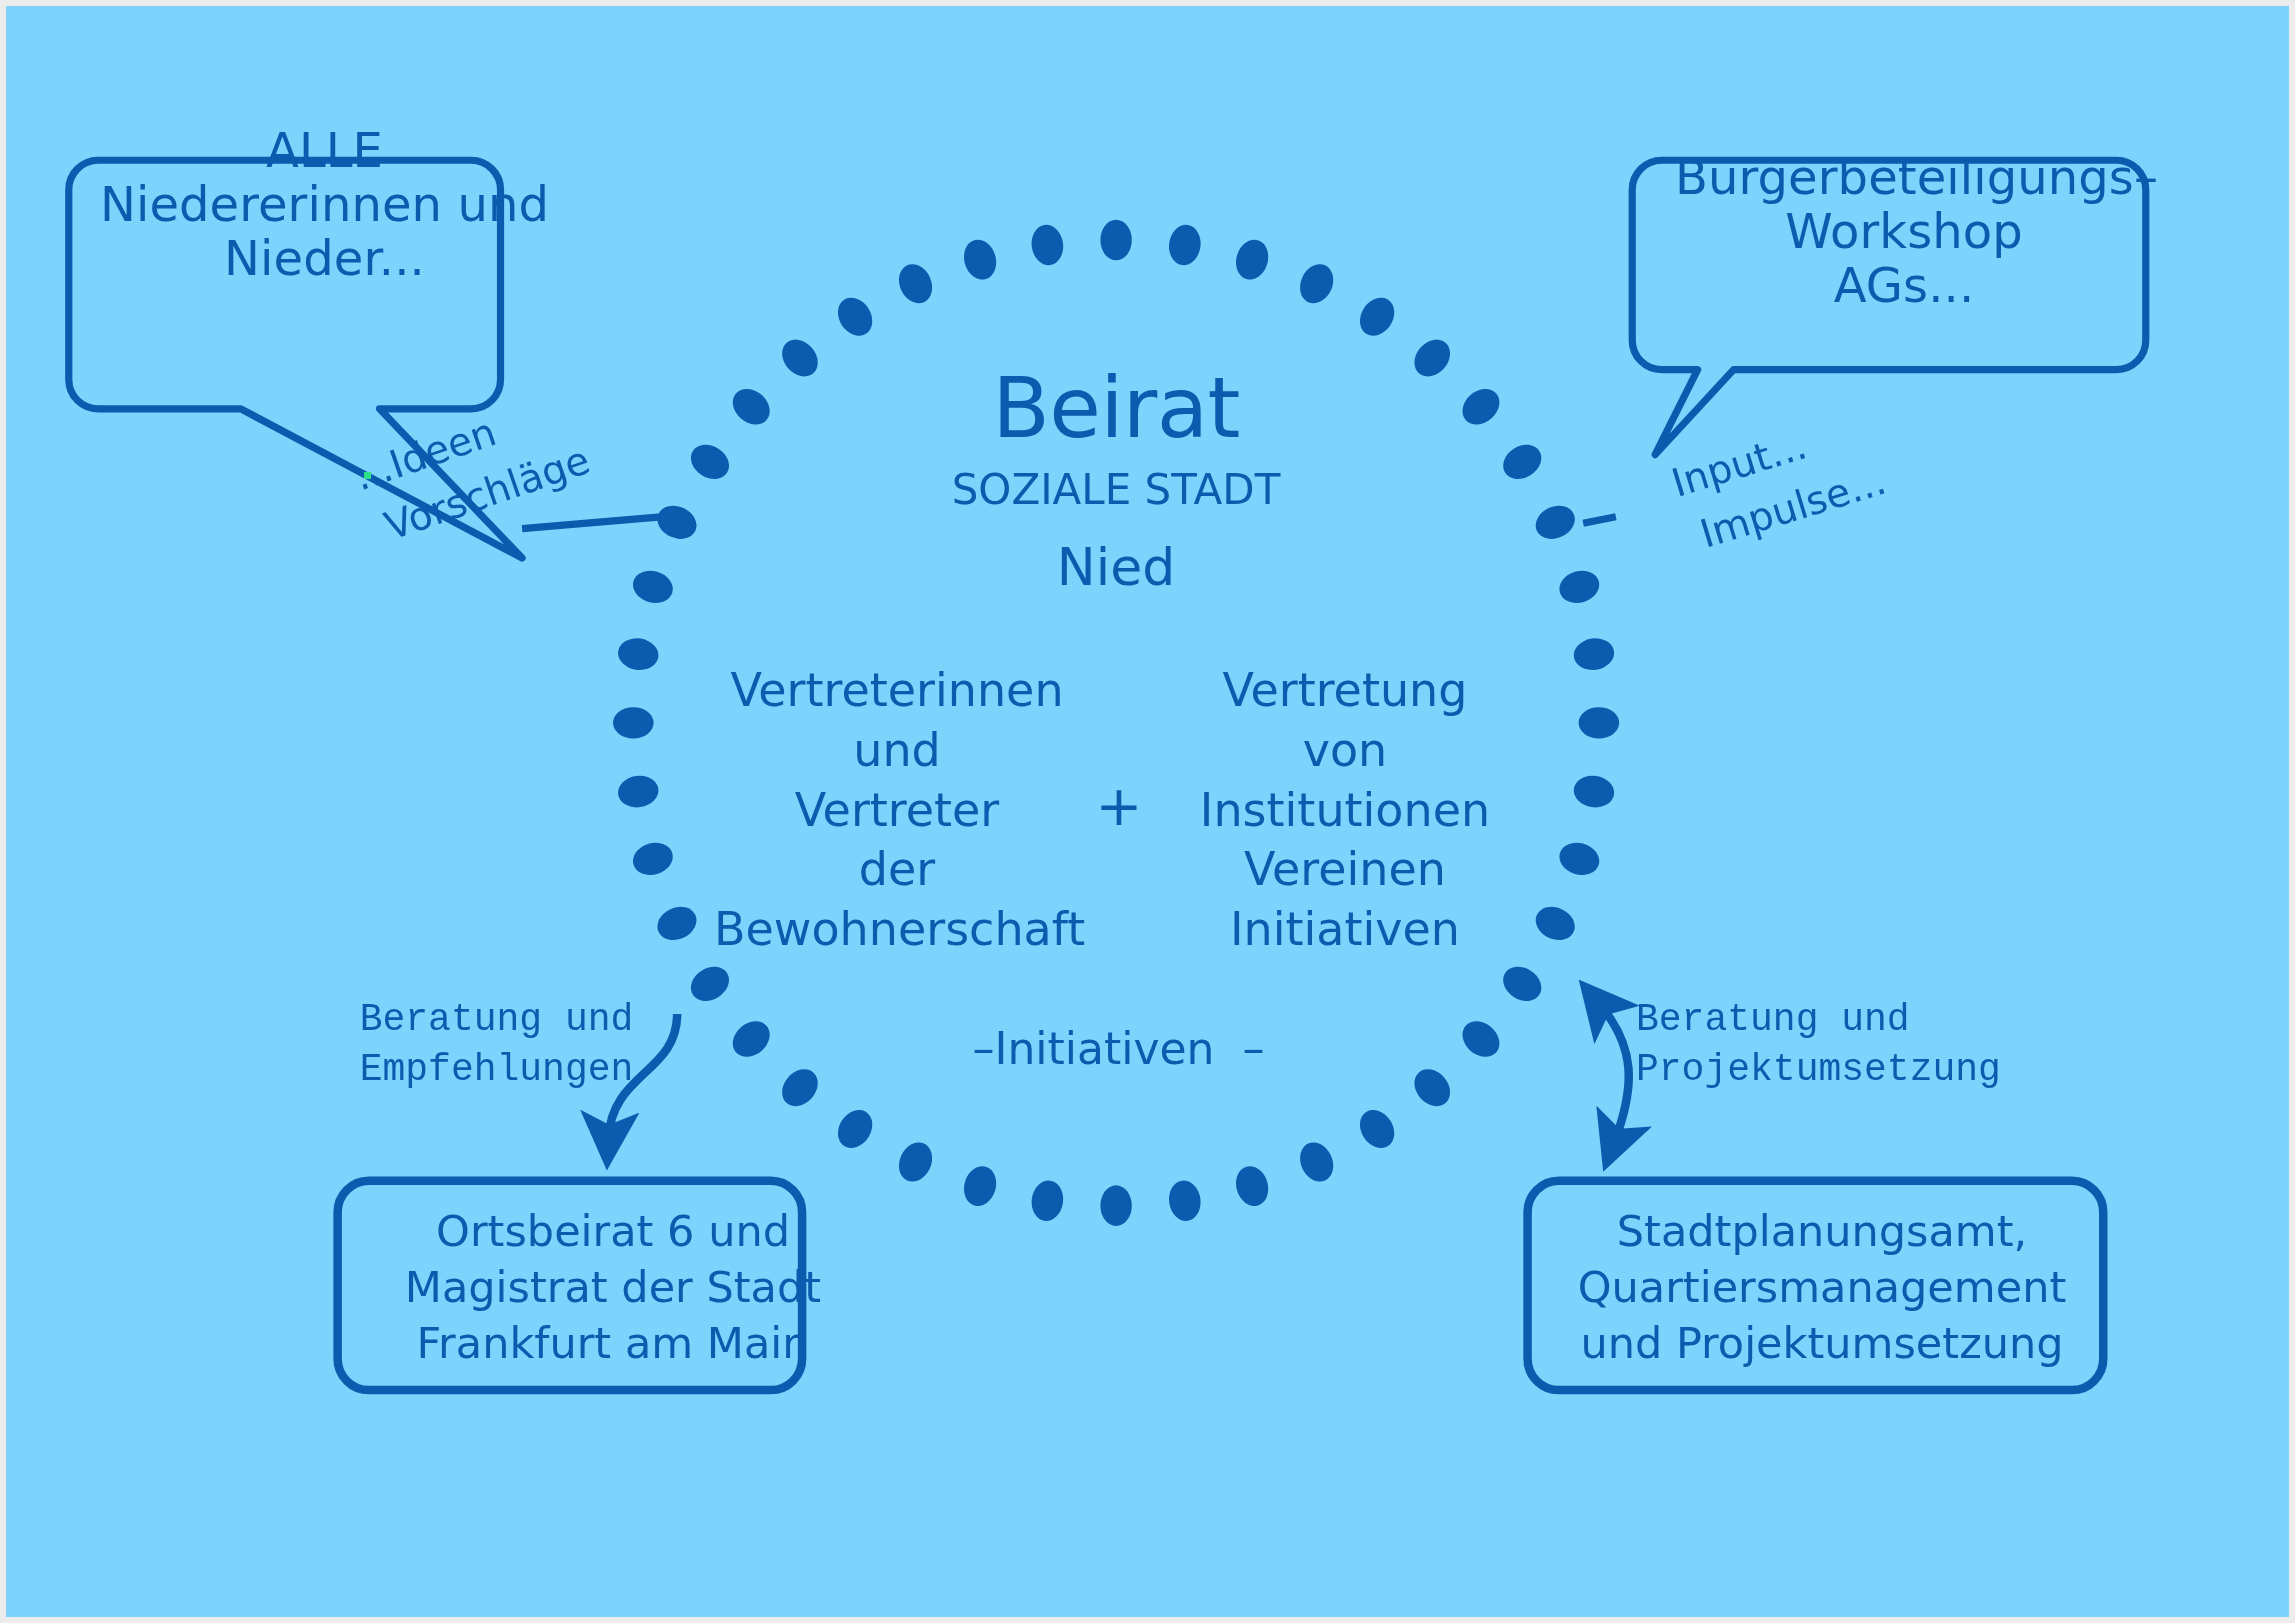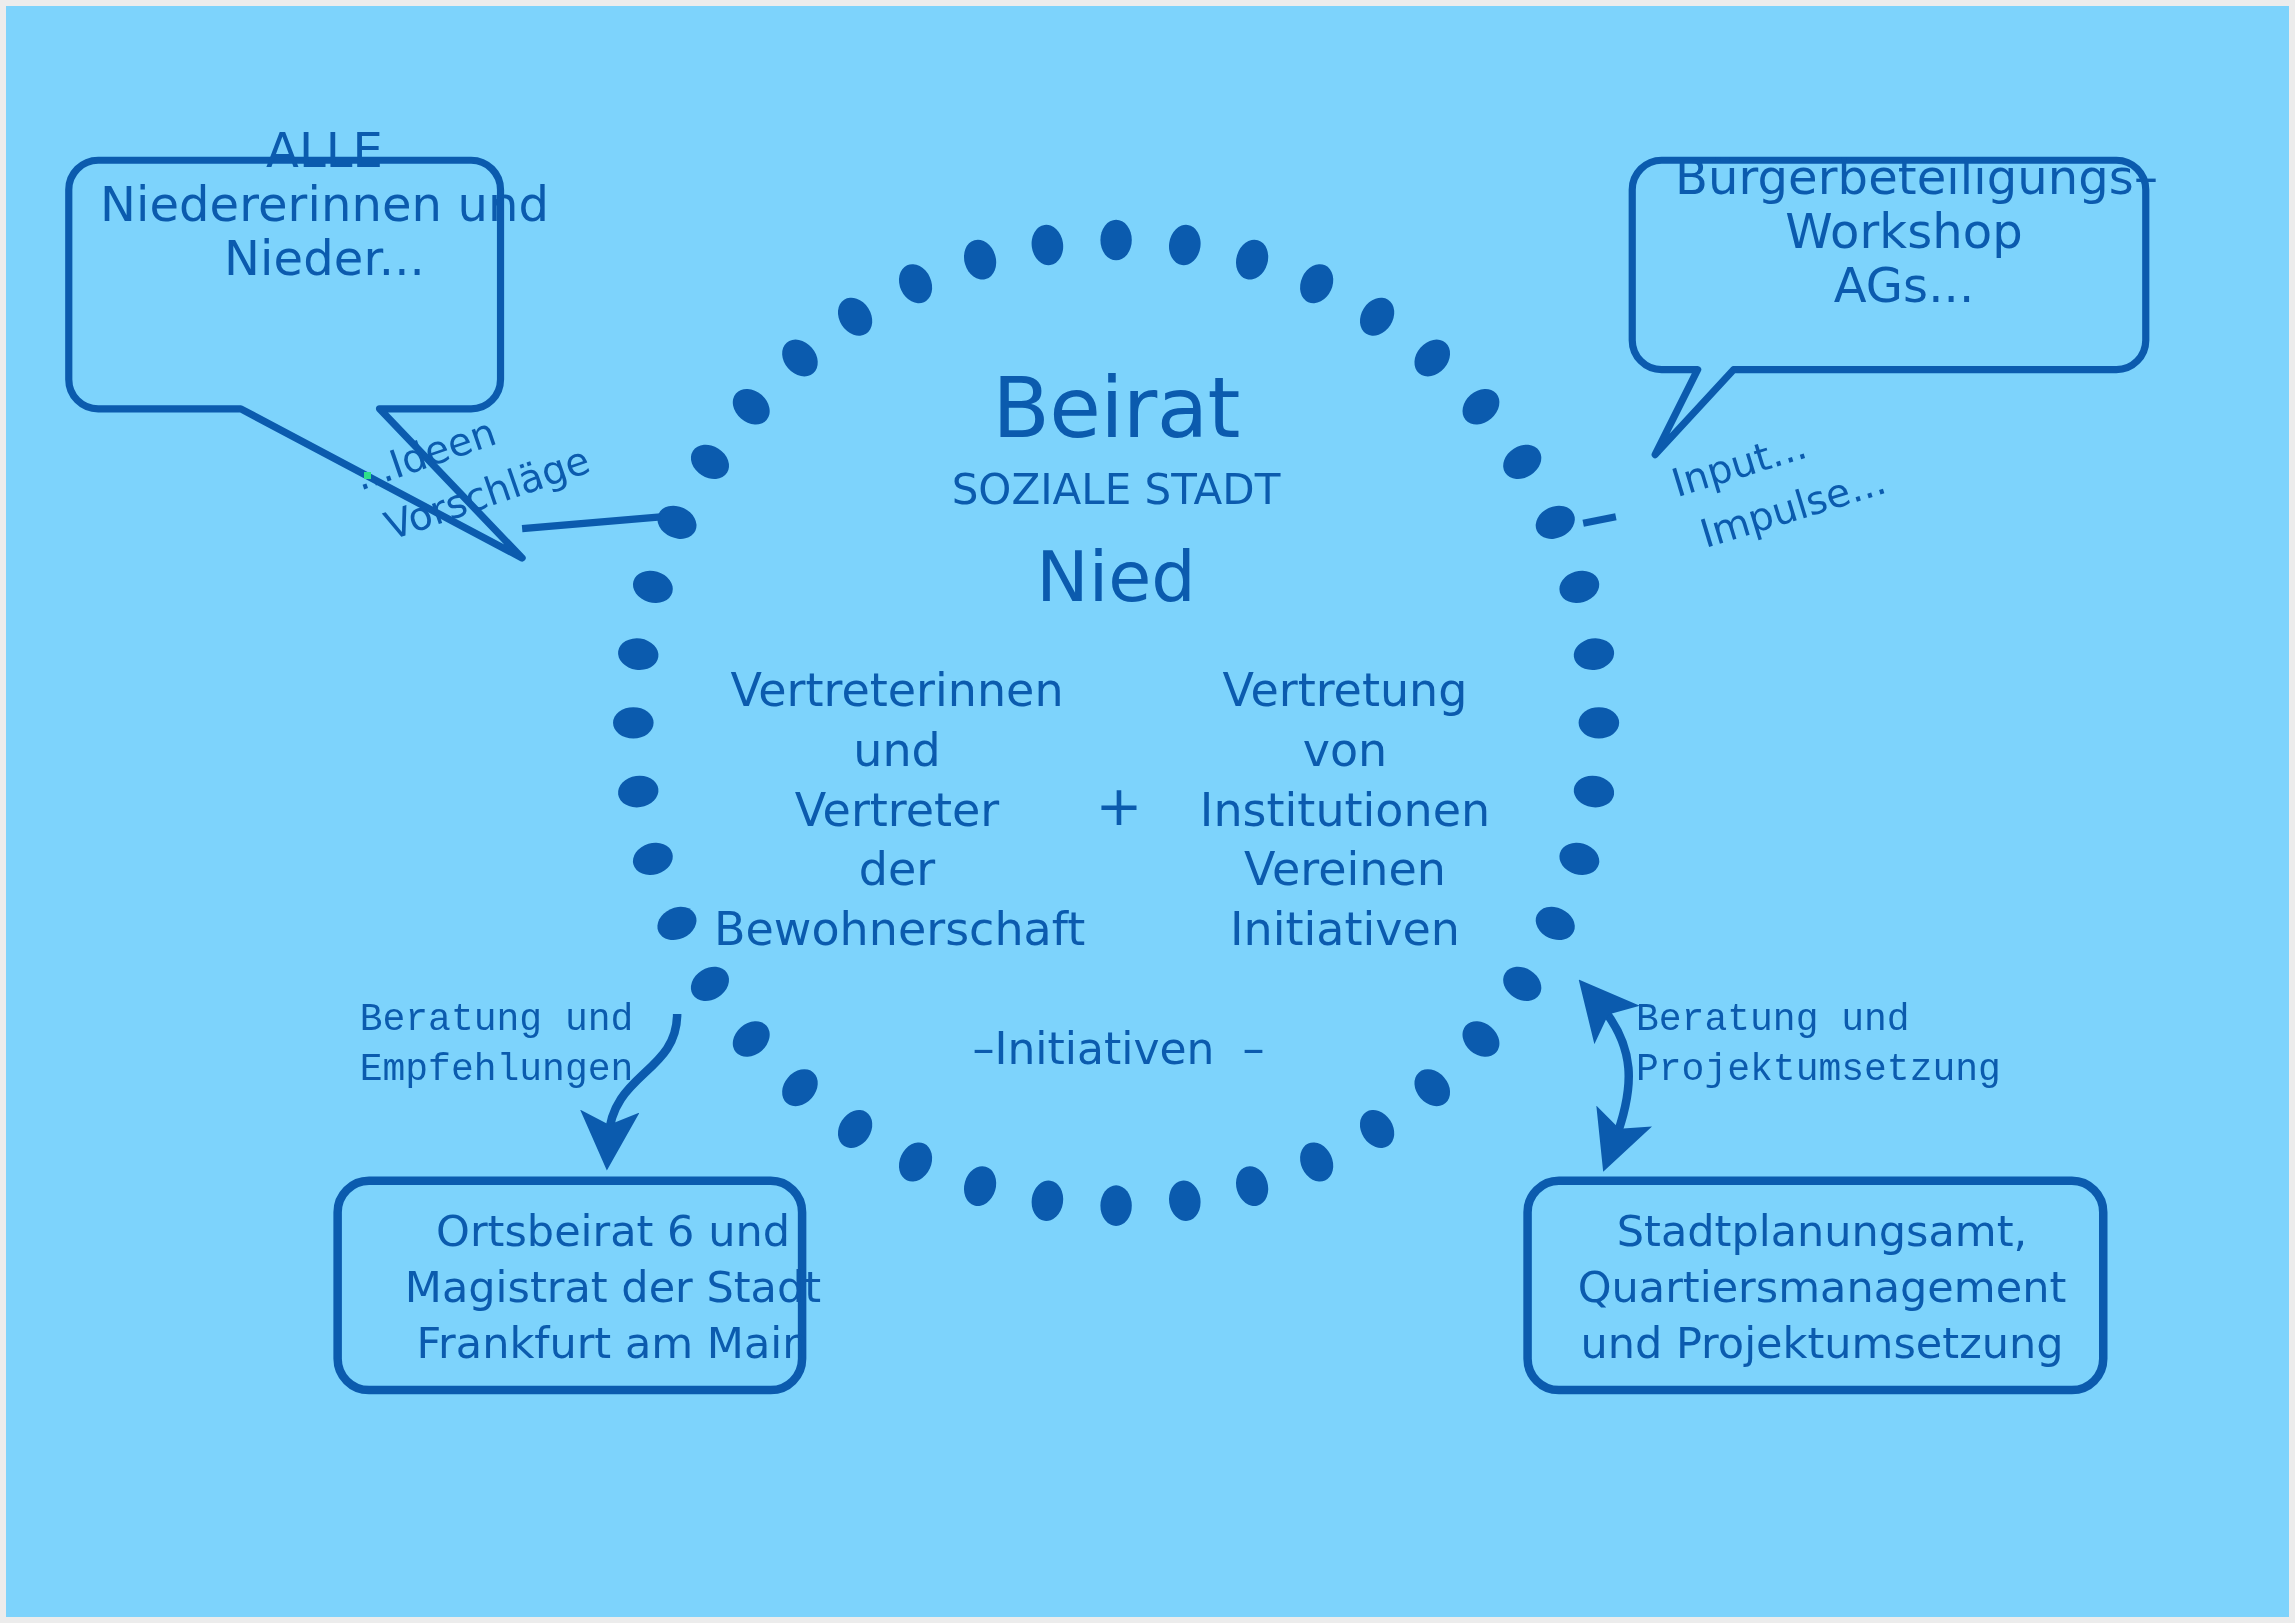--- a/index.html
+++ b/index.html
@@ -66,21 +66,21 @@
     font-weight: normal;
     letter-spacing: -0.7px;
     margin-top: 8px;
   }
   #circle-sub {
     left: 789px; top: 466px; width: 654px;
     font-size: 42px;
   }
   #circle-sub2 {
     left: 789px; top: 538px; width: 654px;
-    font-size: 70px;
+    font-size: 52px;
   }
 
   
   .col {
     font-size: 46px;
     line-height: 1.30;
   }
   #col-left  { left: 714px; top: 661px; width: 366px; }
   #col-right { left: 1188px; top: 661px; width: 314px; }
   #plus-sign {

